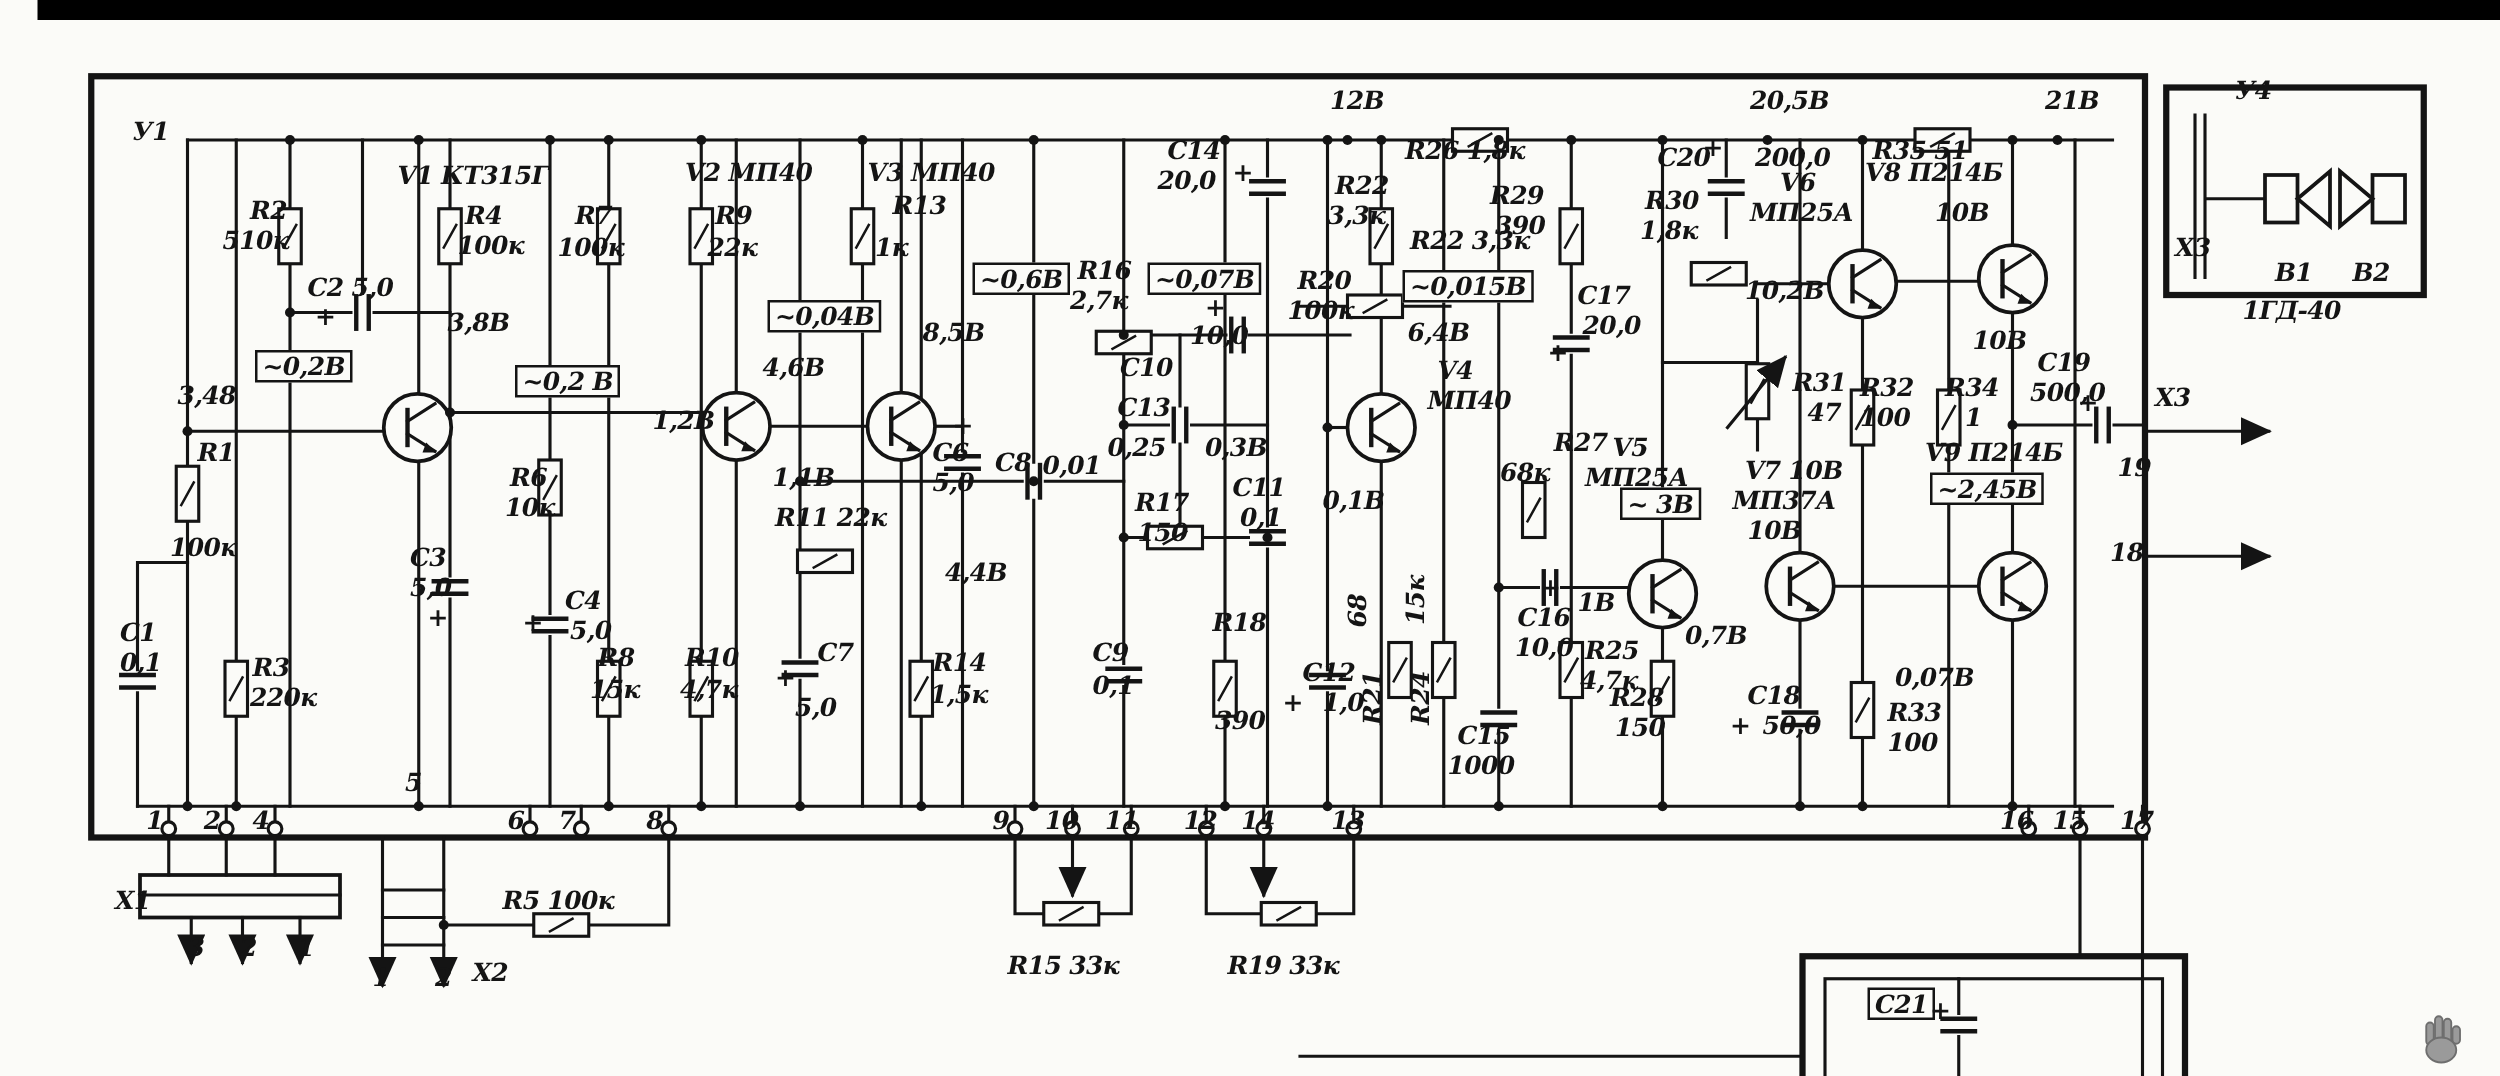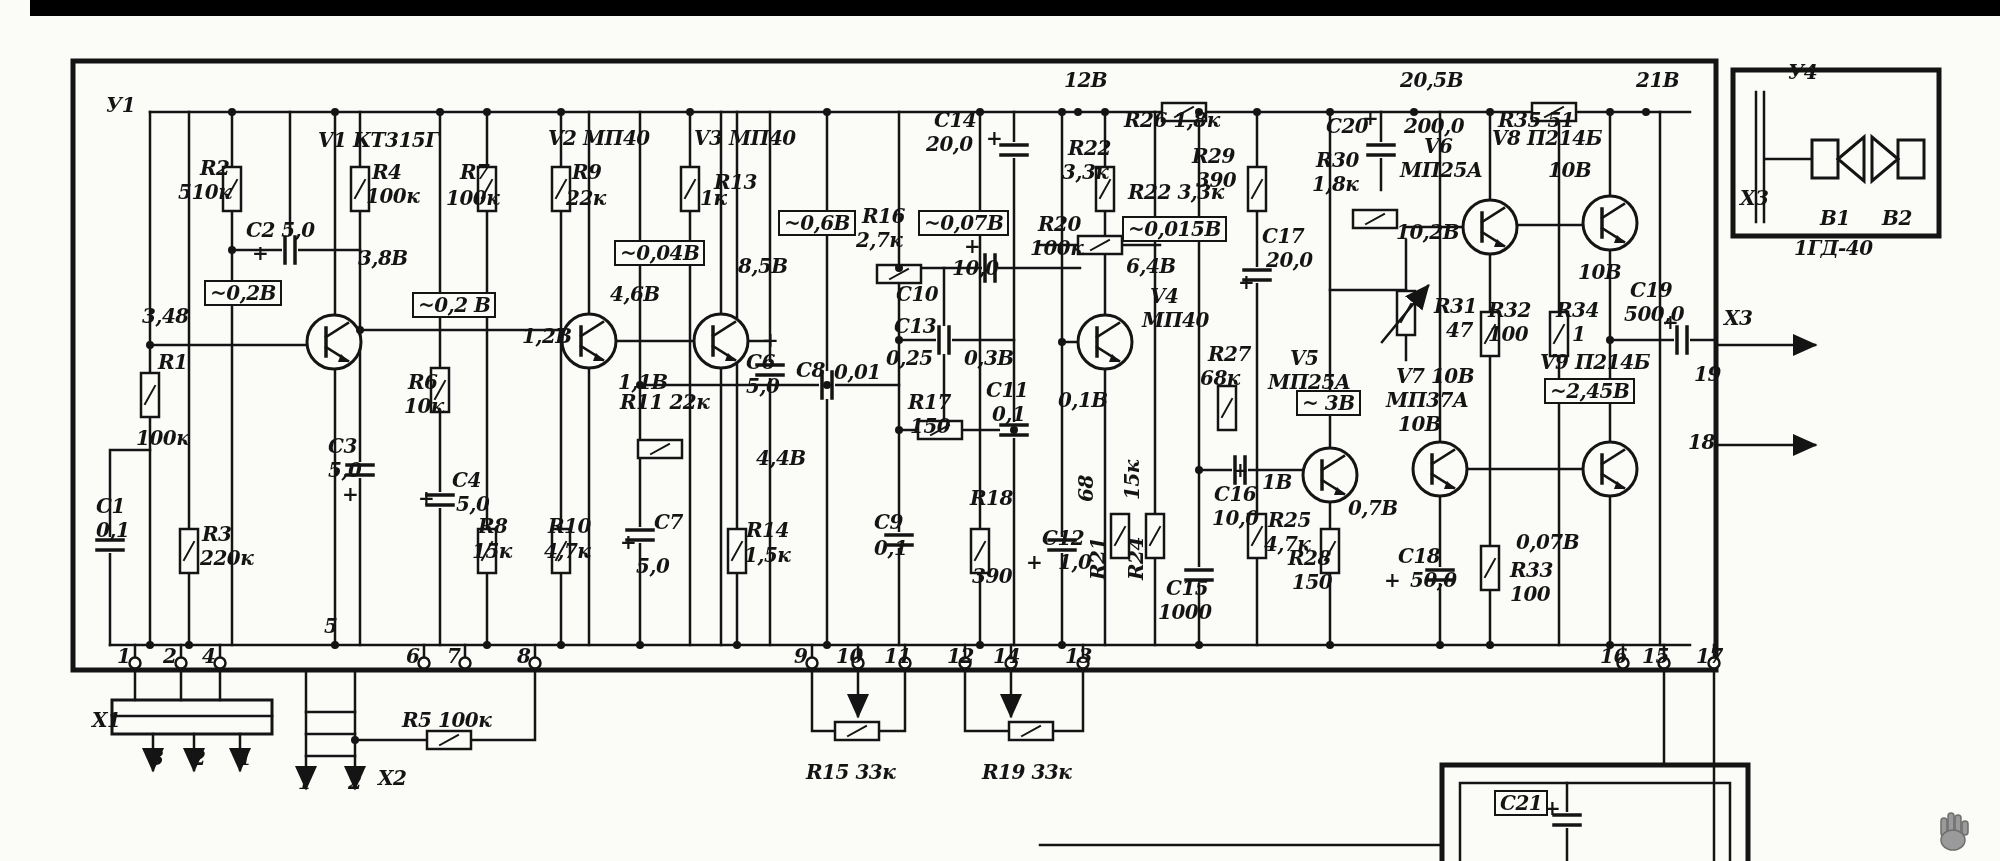--- a/index.html
+++ b/index.html
@@ -313,23 +313,23 @@
       <span class="lbl" style="left: 572px; top: 162px;">R9</span>
       <span class="lbl" style="left: 566px; top: 188px;">22к</span>
       <span class="lbl box" style="left: 614px; top: 240px;">~0,04В</span>
       <span class="lbl" style="left: 610px; top: 284px;">4,6В</span>
       <span class="lbl" style="left: 522px; top: 326px;">1,2В</span>
       <span class="lbl" style="left: 618px; top: 372px;">1,1В</span>
       <span class="lbl" style="left: 478px; top: 516px;">R8</span>
       <span class="lbl" style="left: 472px; top: 541px;">15к</span>
       <span class="lbl" style="left: 548px; top: 516px;">R10</span>
       <span class="lbl" style="left: 544px; top: 541px;">4,7к</span>
-      <span class="lbl" style="left: 620px; top: 392px;">R11 22к</span>
+      <span class="lbl" style="left: 620px; top: 404px;">R11 22к</span>
       <span class="lbl" style="left: 694px; top: 128px;">V3 МП40</span>
-      <span class="lbl" style="left: 682px; top: 172px; padding-left: 32px;">R13</span>
+      <span class="lbl" style="left: 682px; top: 154px; padding-left: 32px;">R13</span>
       <span class="lbl" style="left: 700px; top: 188px;">1к</span>
       <span class="lbl" style="left: 738px; top: 256px;">8,5В</span>
       <span class="lbl" style="left: 746px; top: 352px;">C6</span>
       <span class="lbl" style="left: 746px; top: 376px;">5,0</span>
       <span class="lbl plus" style="left: 762px; top: 330px;">+</span>
       <span class="lbl" style="left: 756px; top: 448px; text-align: center;">4,4В</span>
       <span class="lbl" style="left: 654px; top: 512px;">C7</span>
       <span class="lbl" style="left: 636px; top: 556px;">5,0</span>
       <span class="lbl plus" style="left: 620px; top: 532px;">+</span>
       <span class="lbl" style="left: 746px; top: 520px;">R14</span>
@@ -373,21 +373,21 @@
       <span class="lbl" style="left: 1038px; top: 214px;">R20</span>
       <span class="lbl" style="left: 1030px; top: 238px;">100к</span>
       <span class="lbl" style="left: 1124px; top: 110px;">R26 1,8к</span>
       <span class="lbl" style="left: 1192px; top: 146px;">R29</span>
       <span class="lbl" style="left: 1196px; top: 170px;">390</span>
       <span class="lbl box" style="left: 1122px; top: 216px;">~0,015В</span>
       <span class="lbl" style="left: 1126px; top: 256px;">6,4В</span>
       <span class="lbl" style="left: 1150px; top: 286px;">V4</span>
       <span class="lbl" style="left: 1142px; top: 310px;">МП40</span>
       <span class="lbl" style="left: 1058px; top: 390px;">0,1В</span>
-      <span class="lbl" style="left: 1208px; top: 344px; font-style: italic;">R27</span>
+      <span class="lbl" style="left: 1243px; top: 344px; font-style: italic;">R27</span>
       <span class="lbl" style="left: 1200px; top: 368px;">68к</span>
       <span class="lbl" style="left: 1290px; top: 348px;">V5</span>
       <span class="lbl" style="left: 1268px; top: 372px;">МП25А</span>
       <span class="lbl box" style="left: 1296px; top: 390px;">~ 3В</span>
       <span class="lbl" style="left: 1214px; top: 484px;">C16</span>
       <span class="lbl" style="left: 1212px; top: 508px;">10,0</span>
       <span class="lbl plus" style="left: 1232px; top: 460px;">+</span>
       <span class="lbl" style="left: 1262px; top: 472px;">1В</span>
       <span class="lbl" style="left: 1268px; top: 510px;">R25</span>
       <span class="lbl" style="left: 1264px; top: 534px;">4,7к</span>

